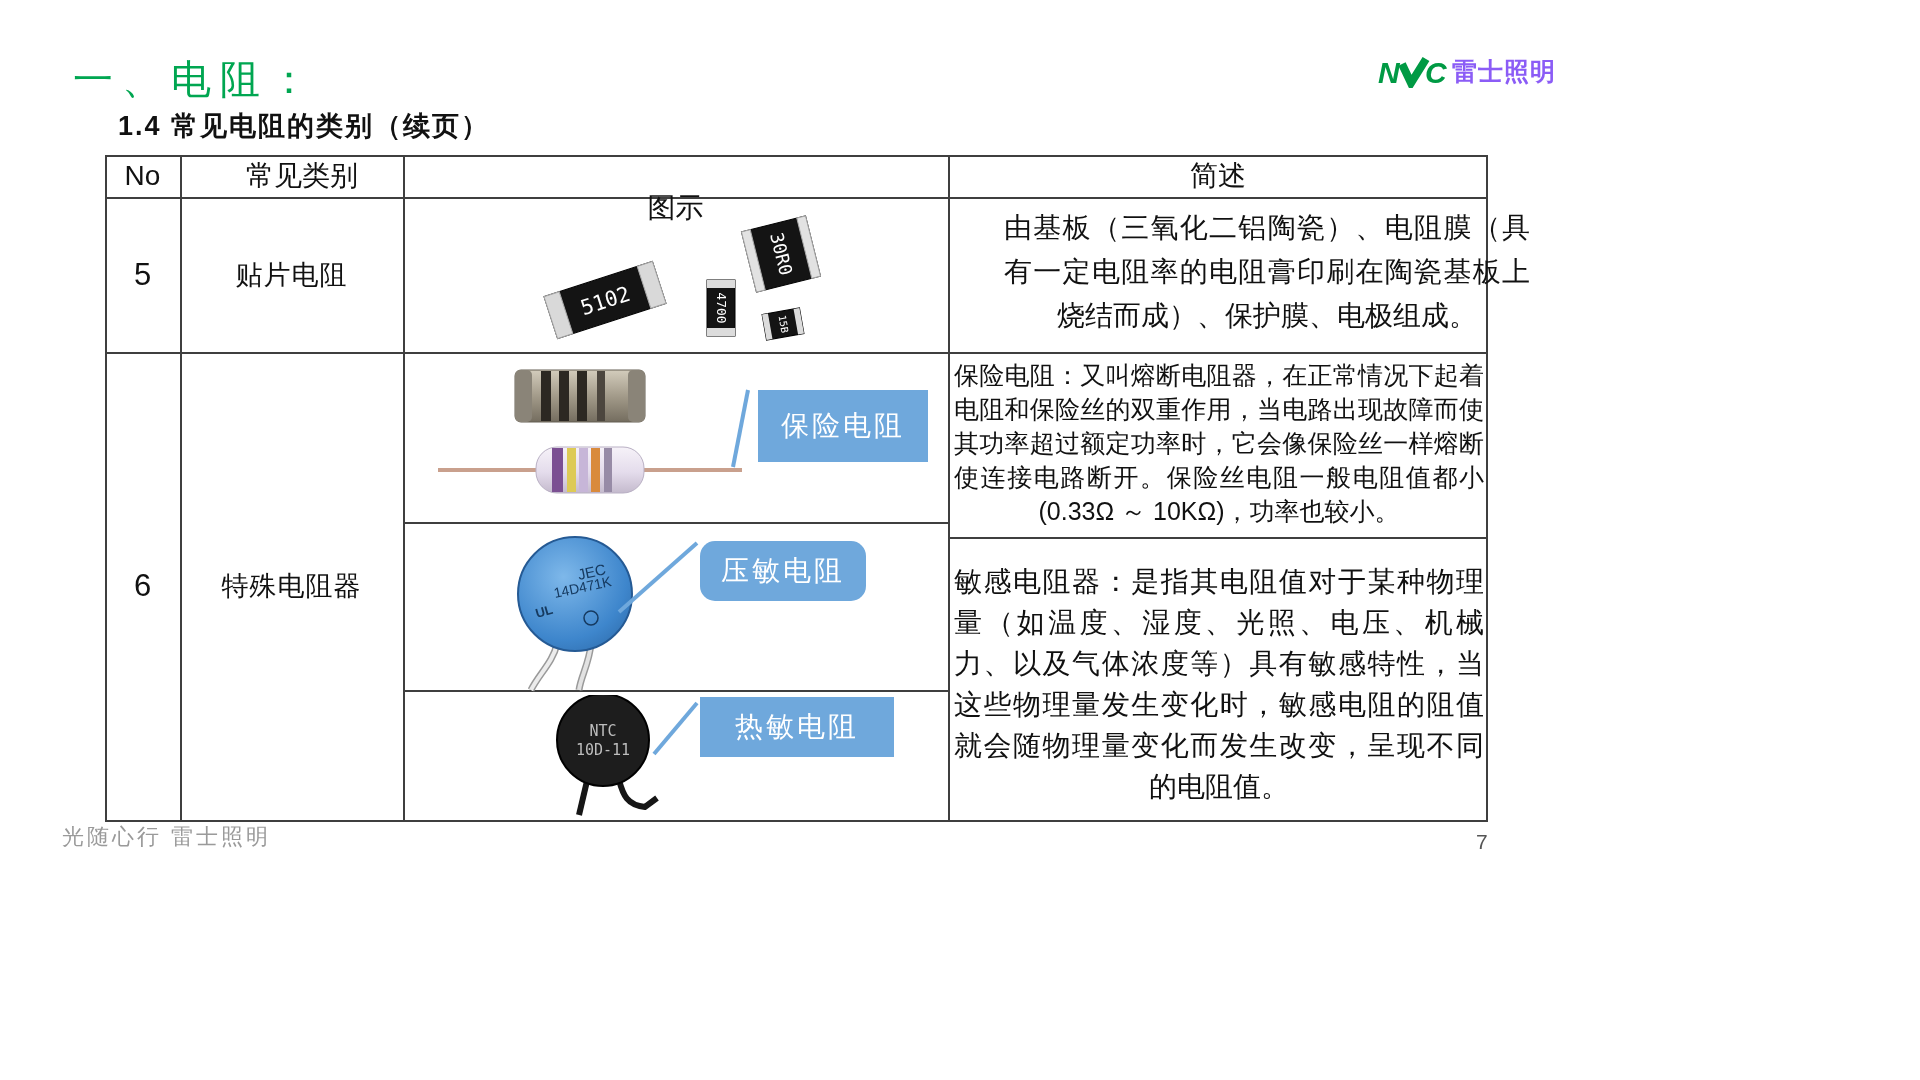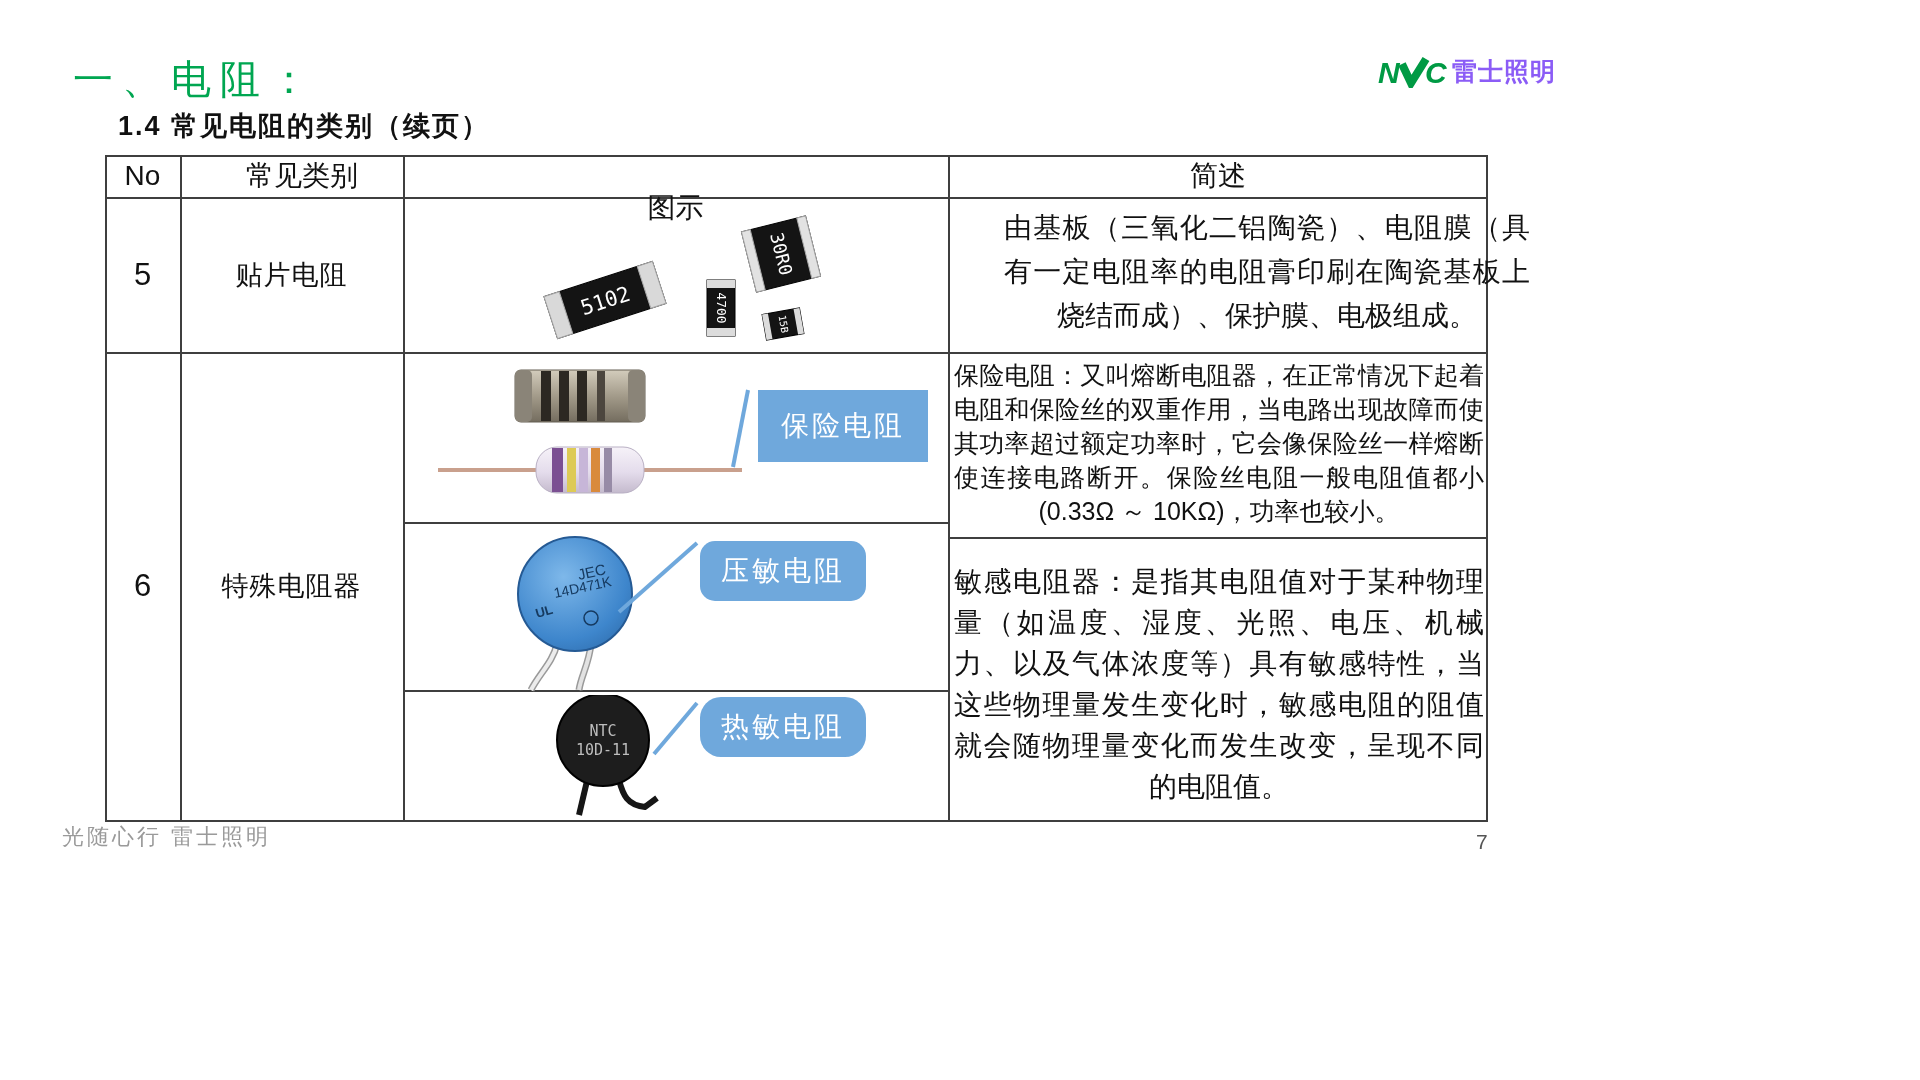--- a/index.html
+++ b/index.html
@@ -22,21 +22,21 @@
   .cat { font-size:27px; letter-spacing:1px; }
 
   .desc { position:absolute; color:#111; text-align:justify; text-align-last:center; }
   .desc-r5 { left:956px; top:206px; width:526px; font-size:28px; line-height:44px;margin-left:48px; }
   .desc-fuse { left:954px; top:358px; width:530px; font-size:25px; line-height:34px; }
   .desc-sens { left:954px; top:548px; width:530px; font-size:28px; line-height:41px;margin-top:13px; }
 
   .bluebox { position:absolute; background:#6FA8DC; color:#ffffff; display:flex; align-items:center; justify-content:center; font-size:28px; letter-spacing:3px; }
   .bb-fuse { left:758px; top:390px; width:170px; height:72px; }
   .bb-var  { left:700px; top:541px; width:166px; height:60px;border-radius:15px; }
-  .bb-ntc  { left:700px; top:697px; width:166px; height:60px;border-radius:21px; }
+  .bb-ntc  { left:700px; top:697px; width:194px; height:60px; }
 
   .imgwrap { position:absolute; }
 
   .footer { position:absolute; left:62px; top:822px; font-size:22px; color:#9a9a9a; letter-spacing:3px; }
   .pagenum { position:absolute; left:1476px; top:830px; font-size:21px; color:#555; }
 </style>
 </head>
 <body>
 
 <div class="slide">

